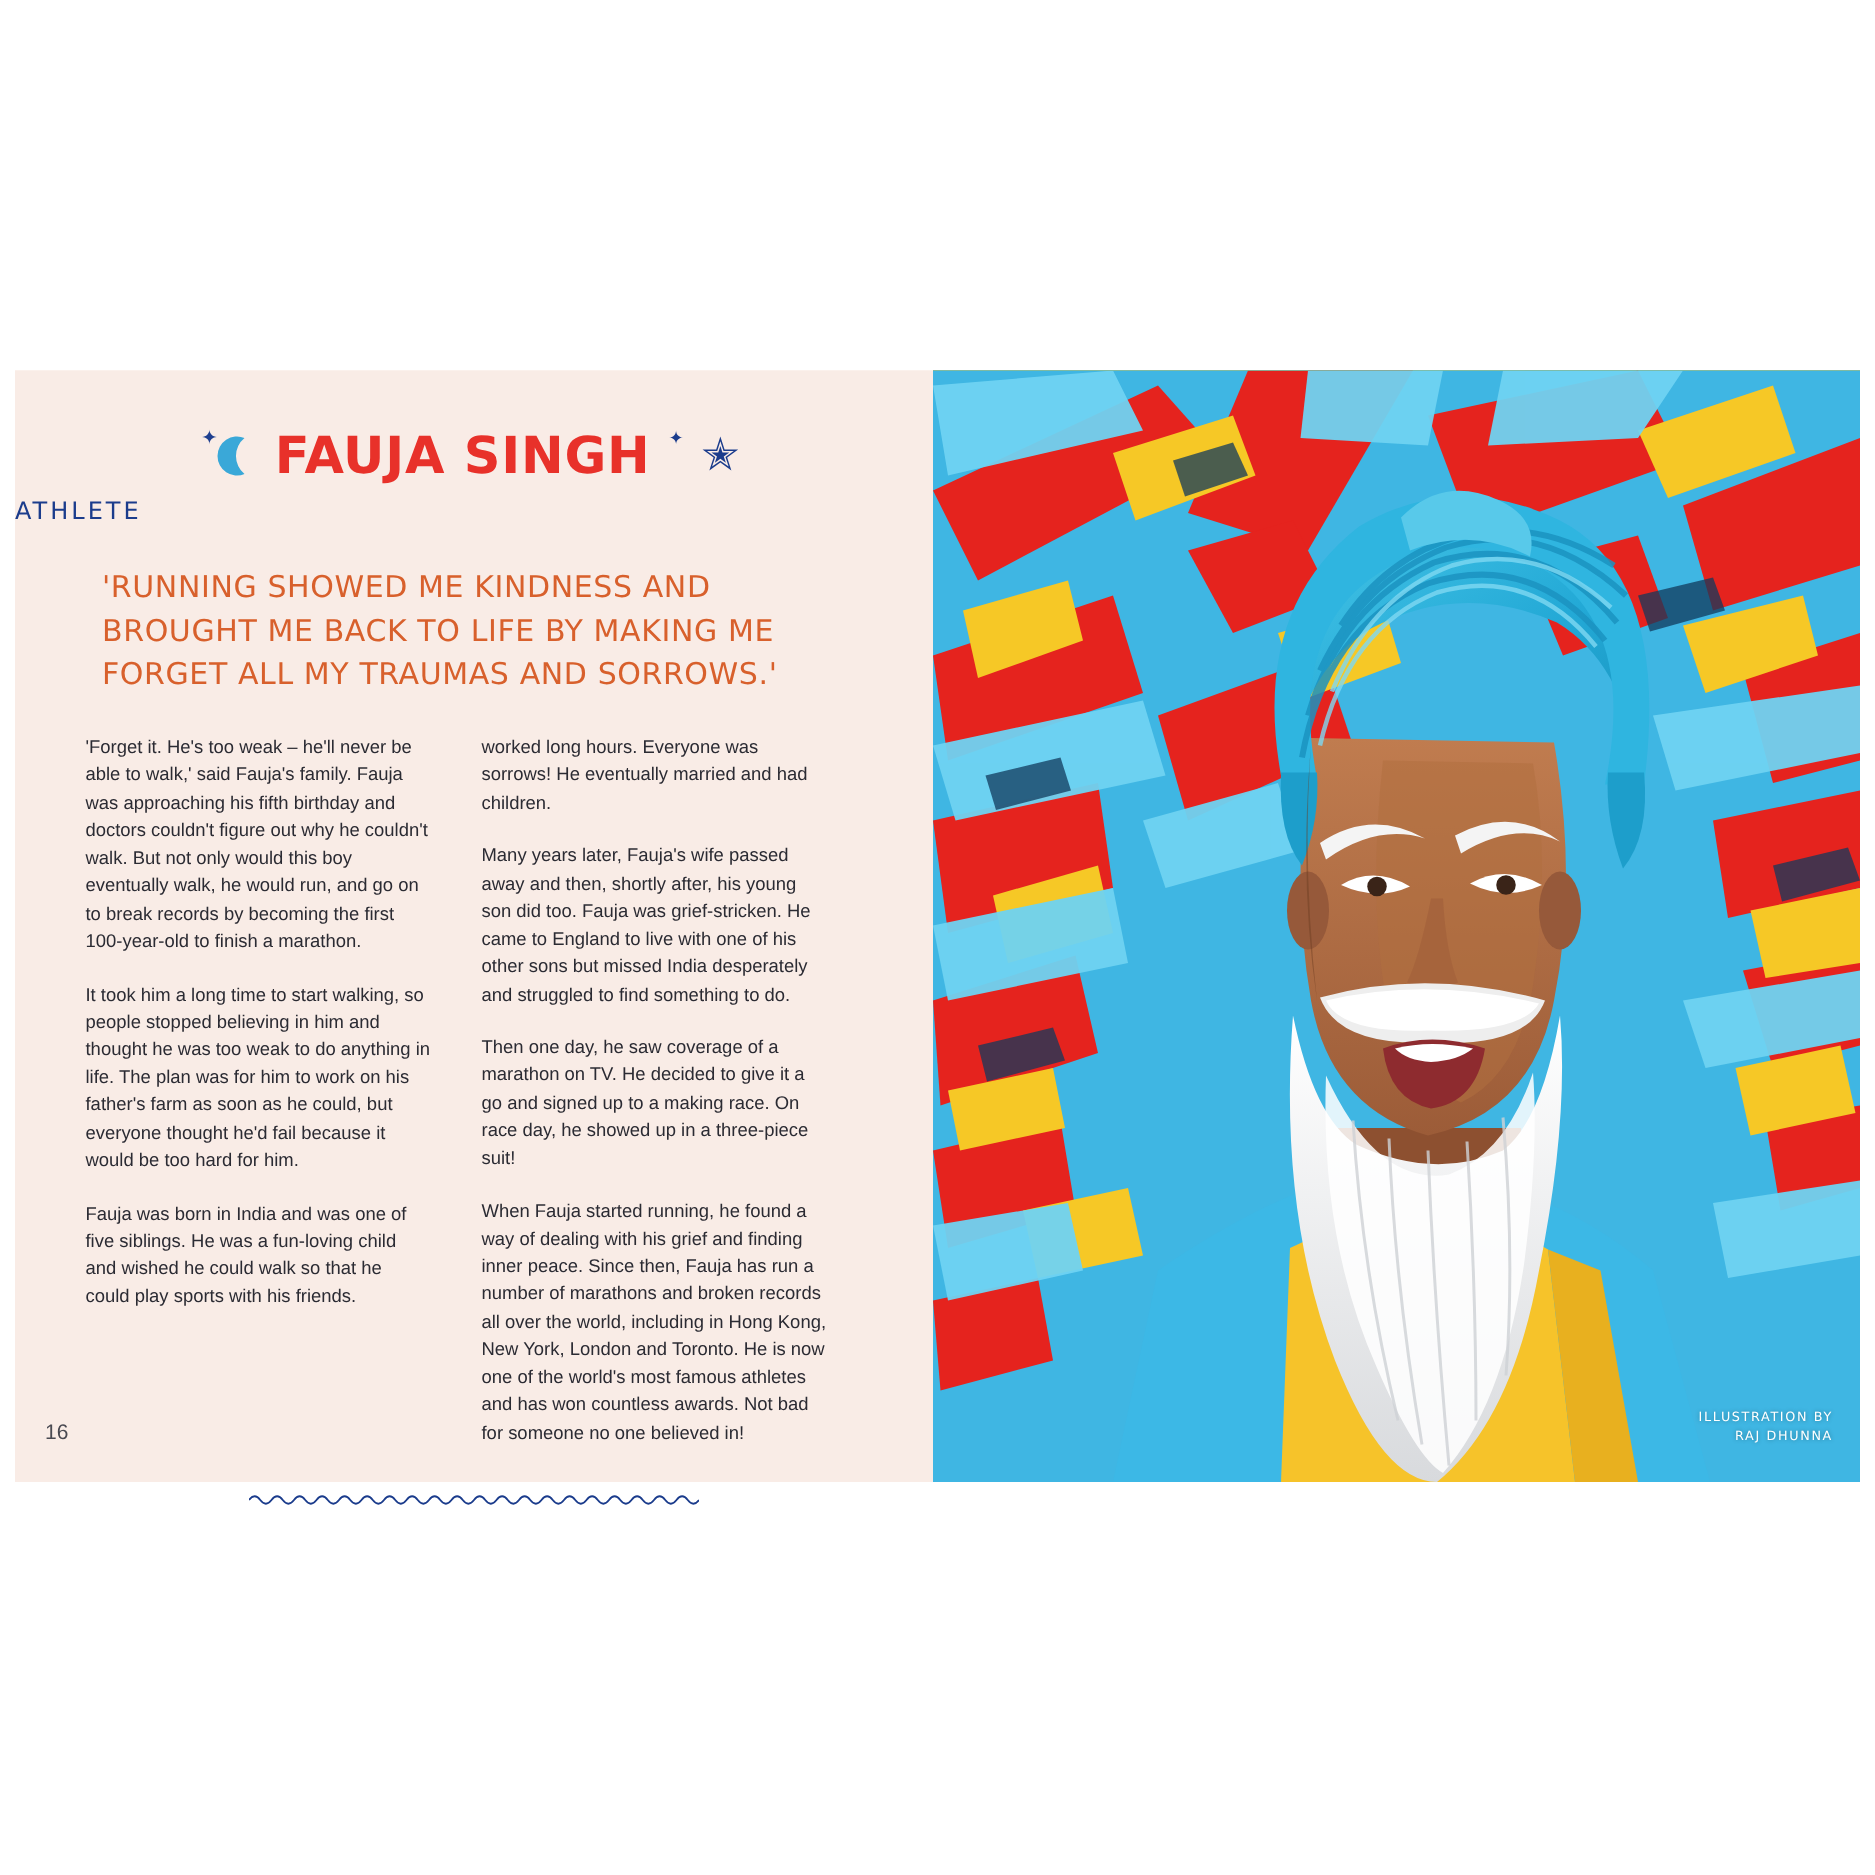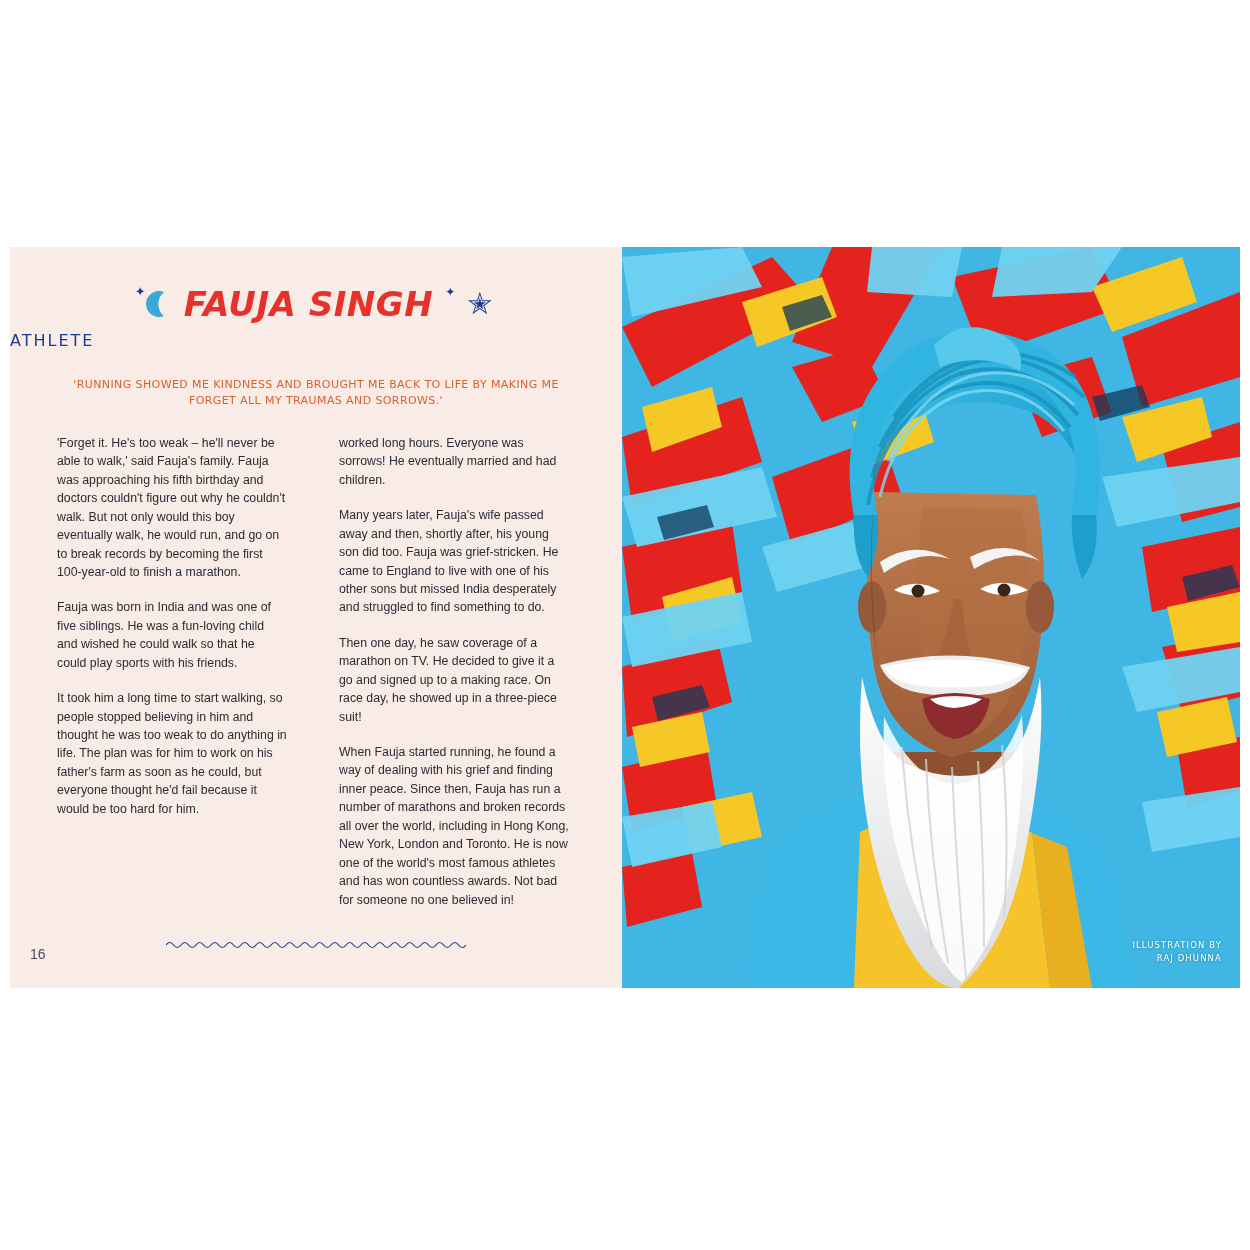--- a/index.html
+++ b/index.html
@@ -62,48 +62,46 @@
     font-size: 12px;
     color: #1b3c8c;
     line-height: 1;
     position: relative;
     top: -12px;
     left: 2px;
   }
   .name {
     font-family: "DejaVu Sans", sans-serif;
     font-weight: bold;
-    font-style: italic;
     font-size: 34px;
     letter-spacing: 0.5px;
     color: #e8312a;
     text-transform: uppercase;
     white-space: nowrap;
   }
   .role {
     margin-top: 7px;
     font-family: "DejaVu Sans", sans-serif;
     font-size: 16px;
     letter-spacing: 2px;
     color: #1b3c8c;
     text-transform: uppercase;
   }
   .quote {
     margin: 27px 58px 0 58px;
-    text-align: center;
-    font-family: "DejaVu Sans", sans-serif;
-    font-size: 11px;
+    font-family: "DejaVu Sans", sans-serif;
+    font-size: 20px;
     line-height: 1.45;
     letter-spacing: 0.4px;
     color: #d8602c;
     text-transform: uppercase;
   }
   .columns {
     display: flex;
-    gap: 52px;
+    gap: 34px;
     margin: 25px 47px 0 47px;
   }
   .col {
     width: 230px;
   }
   .col p {
     margin: 0 0 17px 0;
     font-family: "Liberation Sans", sans-serif;
     font-size: 12.3px;
     line-height: 1.50;
@@ -182,22 +180,22 @@
       <span class="star-big">✭</span>
     </div>
 
     <div class="role">Athlete</div>
 
     <div class="quote">'Running showed me kindness and brought me back to life by making me forget all my traumas and sorrows.'</div>
 
     <div class="columns">
       <div class="col">
         <p>'Forget it. He's too weak – he'll never be able to walk,' said Fauja's family. Fauja was approaching his fifth birthday and doctors couldn't figure out why he couldn't walk. But not only would this boy eventually walk, he would run, and go on to break records by becoming the first 100-year-old to finish a marathon.</p>
+        <p>It took him a long time to start walking, so people stopped believing in him and thought he was too weak to do anything in life. The plan was for him to work on his father's farm as soon as he could, but everyone thought he'd fail because it would be too hard for him.</p>
         <p>Fauja was born in India and was one of five siblings. He was a fun-loving child and wished he could walk so that he could play sports with his friends.</p>
-        <p>It took him a long time to start walking, so people stopped believing in him and thought he was too weak to do anything in life. The plan was for him to work on his father's farm as soon as he could, but everyone thought he'd fail because it would be too hard for him.</p>
       </div>
       <div class="col">
         <p>worked long hours. Everyone was sorrows! He eventually married and had children.</p>
         <p>Many years later, Fauja's wife passed away and then, shortly after, his young son did too. Fauja was grief-stricken. He came to England to live with one of his other sons but missed India desperately and struggled to find something to do.</p>
         <p>Then one day, he saw coverage of a marathon on TV. He decided to give it a go and signed up to a making race. On race day, he showed up in a three-piece suit!</p>
         <p>When Fauja started running, he found a way of dealing with his grief and finding inner peace. Since then, Fauja has run a number of marathons and broken records all over the world, including in Hong Kong, New York, London and Toronto. He is now one of the world's most famous athletes and has won countless awards. Not bad for someone no one believed in!</p>
       </div>
     </div>
 
     <svg class="squiggle" viewBox="0 0 300 10" preserveAspectRatio="none">

